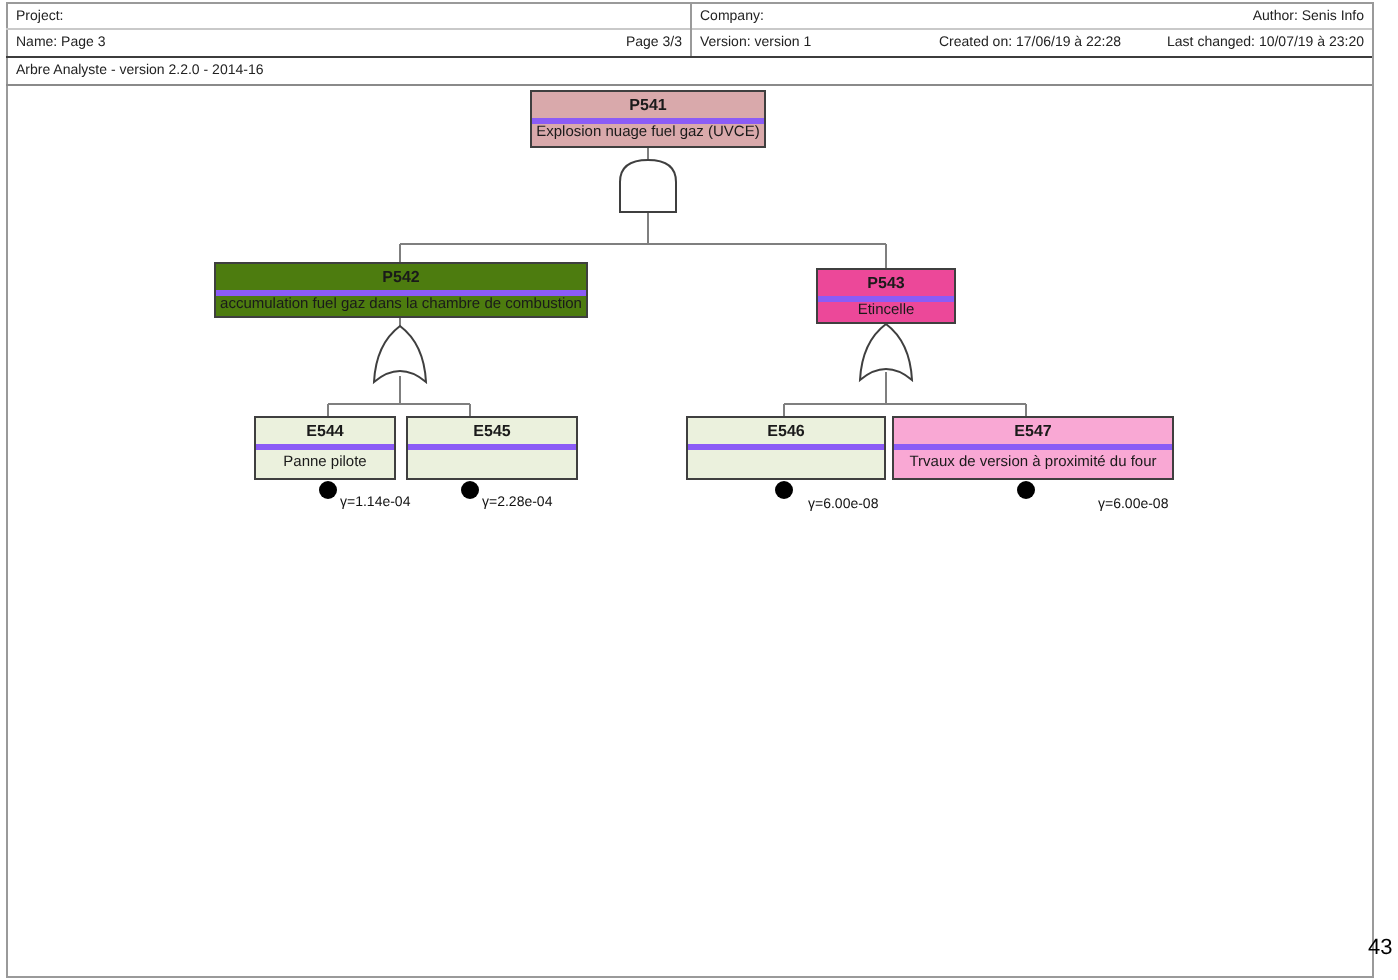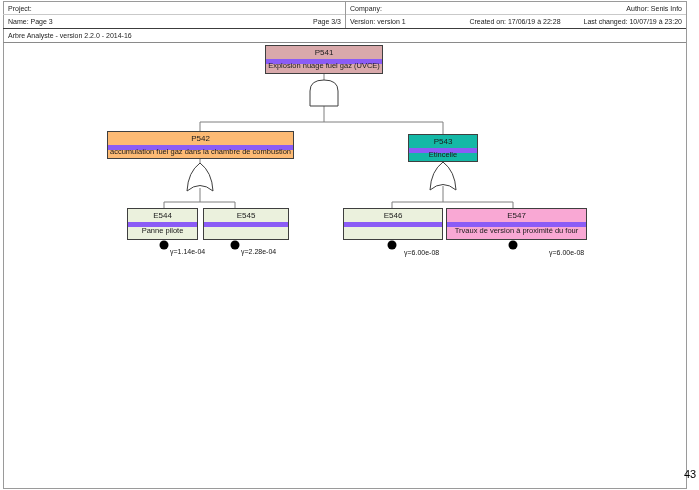--- a/index.html
+++ b/index.html
@@ -9,22 +9,22 @@
   
   .page-frame{left:3px;top:1px;width:682px;height:486px;border:1px solid #9a9a9a;}
   .hline{left:3px;width:683px;border-top:1px solid #c9c9c9;}
   .hline.dark{border-top:1px solid #3c3c3c;}
   .hline.mid{border-top:1px solid #8a8a8a;}
   .vdiv{left:345px;top:1px;height:27px;border-left:1px solid #9a9a9a;}
   
   .htxt{font-size:7px;line-height:9px;white-space:nowrap;color:#222;}
   
   .node{border:1px solid #3f3f3f;text-align:center;box-sizing:border-box;}
-  .node .ntitle{height:13px;line-height:13px;border-bottom:5px solid #8b5cf6;
-                font-size:8px;overflow:hidden;}
+  .node .ntitle{height:13px;line-height:13px;border-bottom:3px solid #8b5cf6;
+                font-size:8px;overflow:hidden;font-weight:bold;}
   .node .nlabel{position:absolute;left:0;right:0;top:13px;bottom:0;
                 display:flex;align-items:center;justify-content:center;
                 font-size:7.5px;line-height:8px;padding:0 2px;overflow:hidden;}
   .gamma{font-size:7px;white-space:nowrap;color:#111;}
   .pagenum{font-size:11px;color:#000;text-align:right;}
   svg{pointer-events:none;}
 </style>
 </head>
 <body>
 
@@ -71,26 +71,26 @@
   <circle cx="235" cy="245" r="4.5" fill="#000"></circle>
   <circle cx="392" cy="245" r="4.5" fill="#000"></circle>
   <circle cx="513" cy="245" r="4.5" fill="#000"></circle>
 </svg>
 
 <div class="abs node" style="left: 265px; top: 45px; width: 118px; height: 29px; background: rgb(217, 169, 171);">
   <div class="ntitle">P541</div>
   <div class="nlabel">Explosion nuage fuel gaz (UVCE)</div>
 </div>
 
-<div class="abs node" style="left: 107px; top: 131px; width: 187px; height: 28px; background: #fdba74;">
+<div class="abs node" style="left: 107px; top: 131px; width: 187px; height: 28px; background: #4d7c0f;">
   <div class="ntitle">P542</div>
   <div class="nlabel">accumulation fuel gaz dans la chambre de combustion</div>
 </div>
 
-<div class="abs node" style="left: 408px; top: 134px; width: 70px; height: 28px; background: #14b8a6;">
+<div class="abs node" style="left: 408px; top: 134px; width: 70px; height: 28px; background: #ec4899;">
   <div class="ntitle">P543</div>
   <div class="nlabel">Etincelle</div>
 </div>
 
 <div class="abs node" style="left: 127px; top: 208px; width: 71px; height: 32px; background: rgb(235, 241, 221);">
   <div class="ntitle">E544</div>
   <div class="nlabel">Panne pilote</div>
 </div>
 
 <div class="abs node" style="left: 203px; top: 208px; width: 86px; height: 32px; background: rgb(235, 241, 221);">

